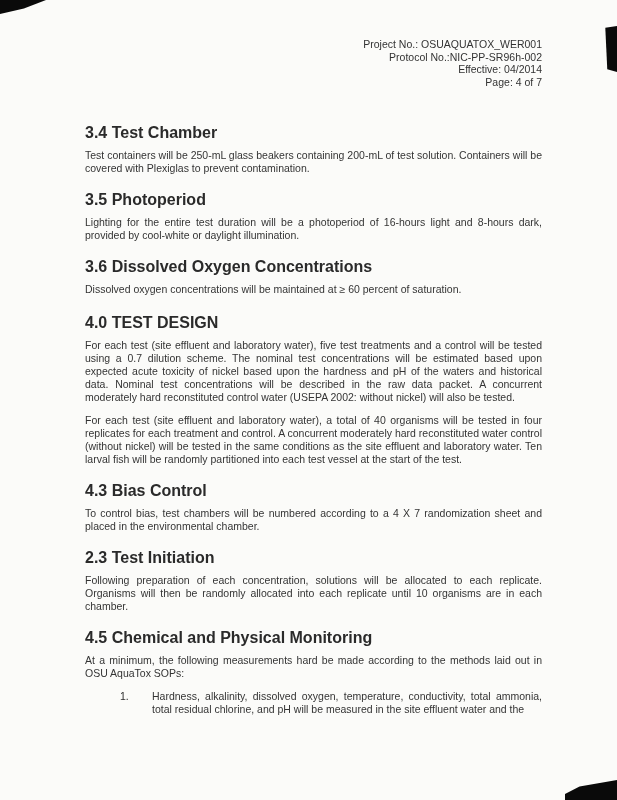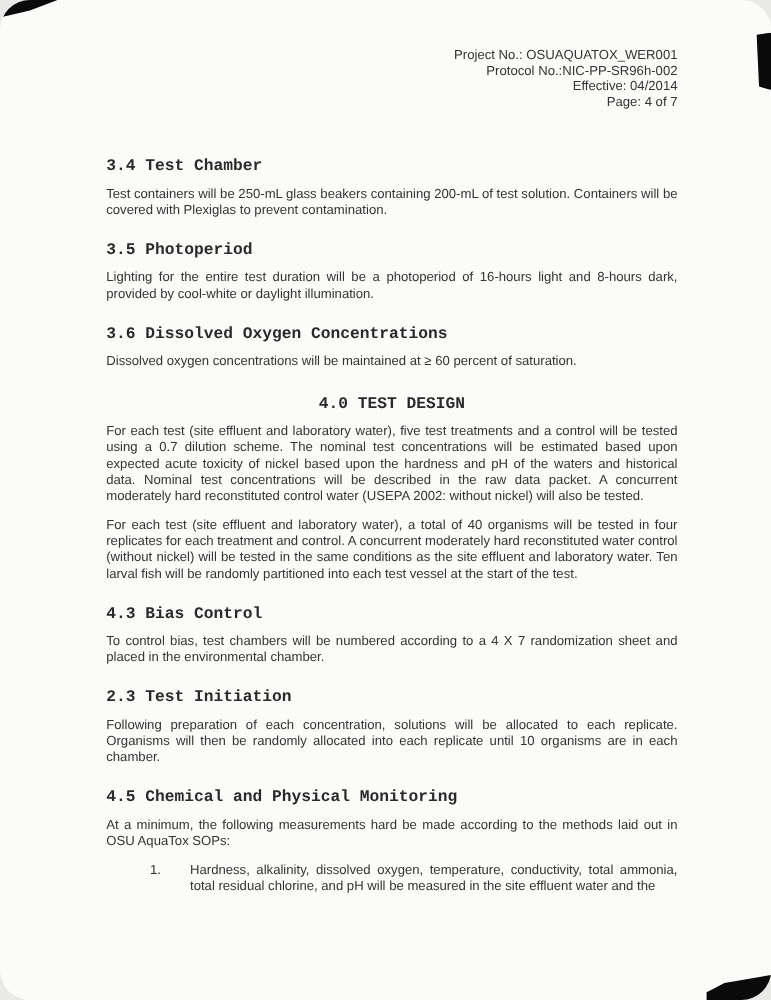--- a/index.html
+++ b/index.html
@@ -8,21 +8,20 @@
     background: #e9e9e7;
   }
   .page {
     position: relative;
     width: 617px;
     height: 800px;
     background: #fbfbf9;
     overflow: hidden;
     font-family: "Liberation Sans", sans-serif;
     color: #2e2e2e;
-    border-radius: 24px;
   }
   
   .artifact { position: absolute; background: #0a0a0a; }
   .artifact-tl {
     top: 0; left: 0; width: 46px; height: 14px;
     clip-path: polygon(0 0, 100% 0, 52% 60%, 0 100%);
   }
   .artifact-tr {
     top: 26px; right: 0; width: 13px; height: 46px;
     clip-path: polygon(10% 4%, 100% 0, 100% 100%, 25% 94%);
@@ -45,28 +44,26 @@
   
   .content {
     position: absolute;
     top: 108px;
     left: 85px;
     width: 457px;
     font-size: 10.5px;
     line-height: 13px;
   }
   .content h3 {
-    font-size: 13px;
+    font-size: 16px;
     font-weight: bold;
     margin: 18px 0 0 0;
     color: #2a2a2a;
-    font-family: Liberation Mono, monospace;
   }
   .content h3.center {
-    text-align: center;
     margin-top: 20px;
   }
   .content p {
     margin: 10px 0 0 0;
     text-align: justify;
     color: #343434;
   }
   .list-item {
     display: flex;
     margin: 10px 0 0 35px;

